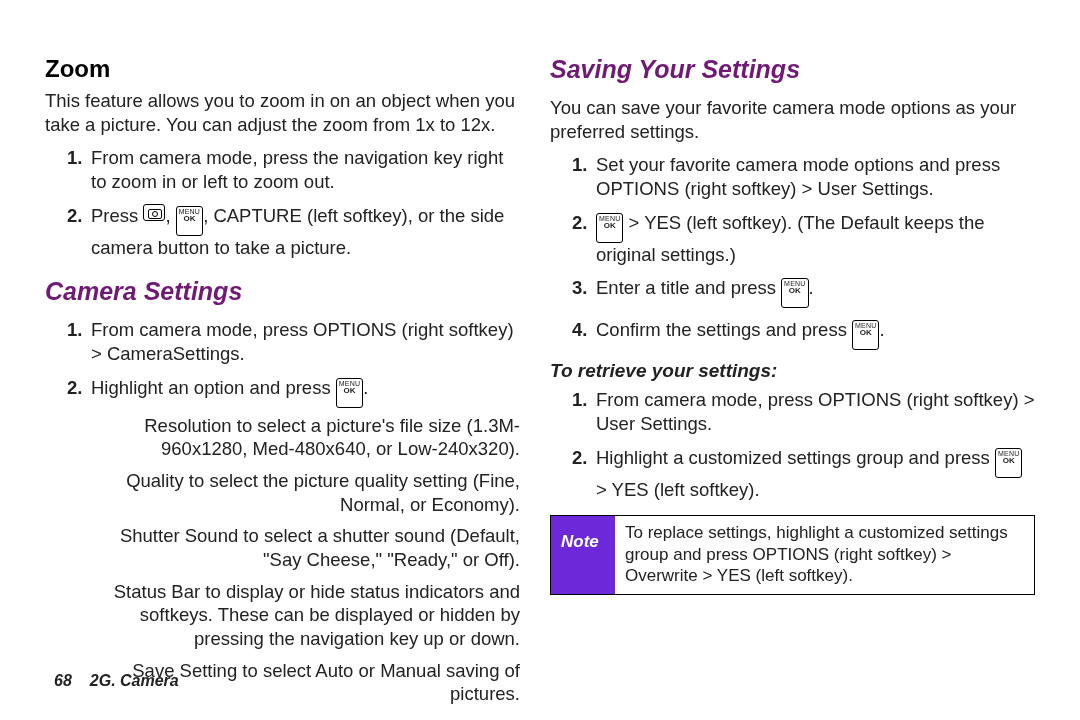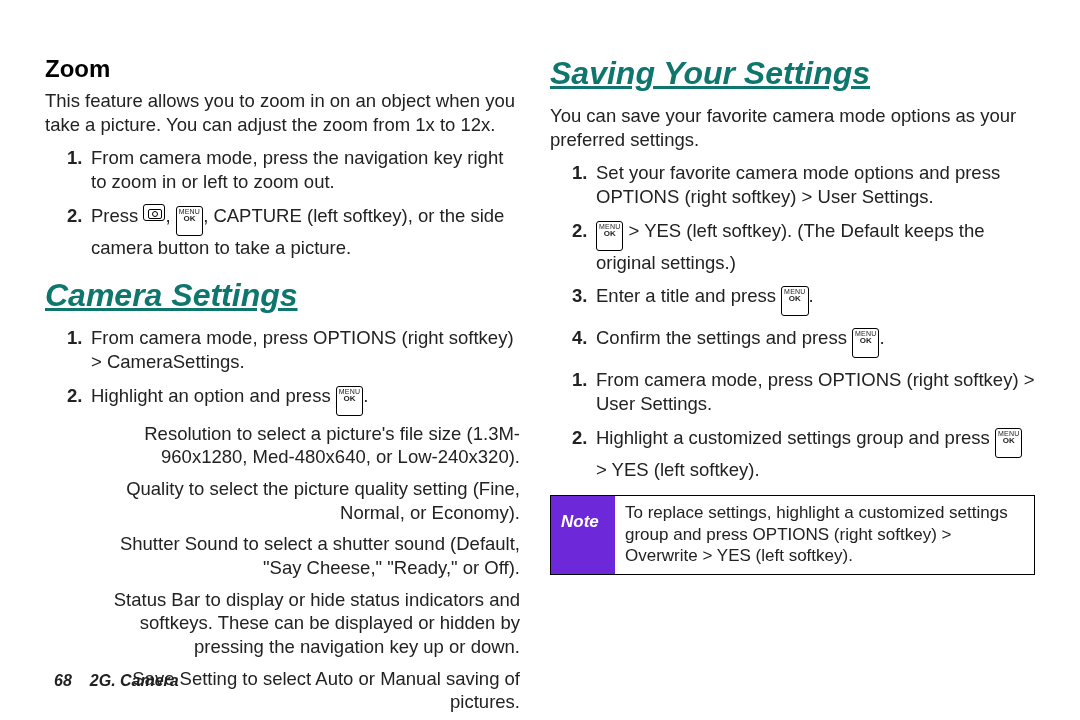--- a/index.html
+++ b/index.html
@@ -32,24 +32,23 @@
     font-family: Arial, Helvetica, sans-serif;
     font-stretch: condensed;
     font-weight: bold;
     font-size: 24px;
     margin: 0 0 6px 0;
     color: #000;
   }
   h2.section-blue {
     font-style: italic;
     font-weight: bold;
-    font-size: 32px;
-    color: #0f766e;
+    font-size: 25px;
+    color: #701a75;
     margin: 18px 0 12px 0;
-    text-decoration: underline;
   }
   p {
     font-size: 18.5px;
     line-height: 1.28;
     margin: 0 0 10px 0;
   }
   ol {
     list-style: none;
     padding: 0;
     margin: 0 0 10px 0;
@@ -189,20 +188,21 @@
   <div class="col">
     <h2 class="section-blue" style="margin-top:0;">Saving Your Settings</h2>
     <p>You can save your favorite camera mode options as your preferred settings.</p>
     <ol>
       <li><span>Set your favorite camera mode options and press </span><b>OPTIONS</b><span> (right softkey) &gt; </span><b>User Settings.</b></li>
       <li><span class="key"><span class="top">MENU</span><span class="bot">OK</span></span><span> &gt; </span><b>YES</b><span> (left softkey). (The </span><b>Default</b><span> keeps the original settings.)</span></li>
       <li><span>Enter a title and press </span><span class="key"><span class="top">MENU</span><span class="bot">OK</span></span><span>.</span></li>
       <li><span>Confirm the settings and press </span><span class="key"><span class="top">MENU</span><span class="bot">OK</span></span><span>.</span></li>
     </ol>
 
+    <div class="subhead">To retrieve your settings:</div>
     <ol>
       <li><span>From camera mode, press </span><b>OPTIONS</b><span> (right softkey) &gt; </span><b>User Settings</b><span>.</span></li>
       <li><span>Highlight a customized settings group and press </span><span class="key"><span class="top">MENU</span><span class="bot">OK</span></span><span> &gt; </span><b>YES</b><span> (left softkey).</span></li>
     </ol>
 
     <div class="note-box">
       <div class="note-label">Note</div>
       <div class="note-text"><span>To replace settings, highlight a customized settings group and press </span><b>OPTIONS</b><span> (right softkey) &gt; </span><b>Overwrite</b><span> &gt; </span><b>YES</b><span> (left softkey).</span></div>
     </div>
   </div>

